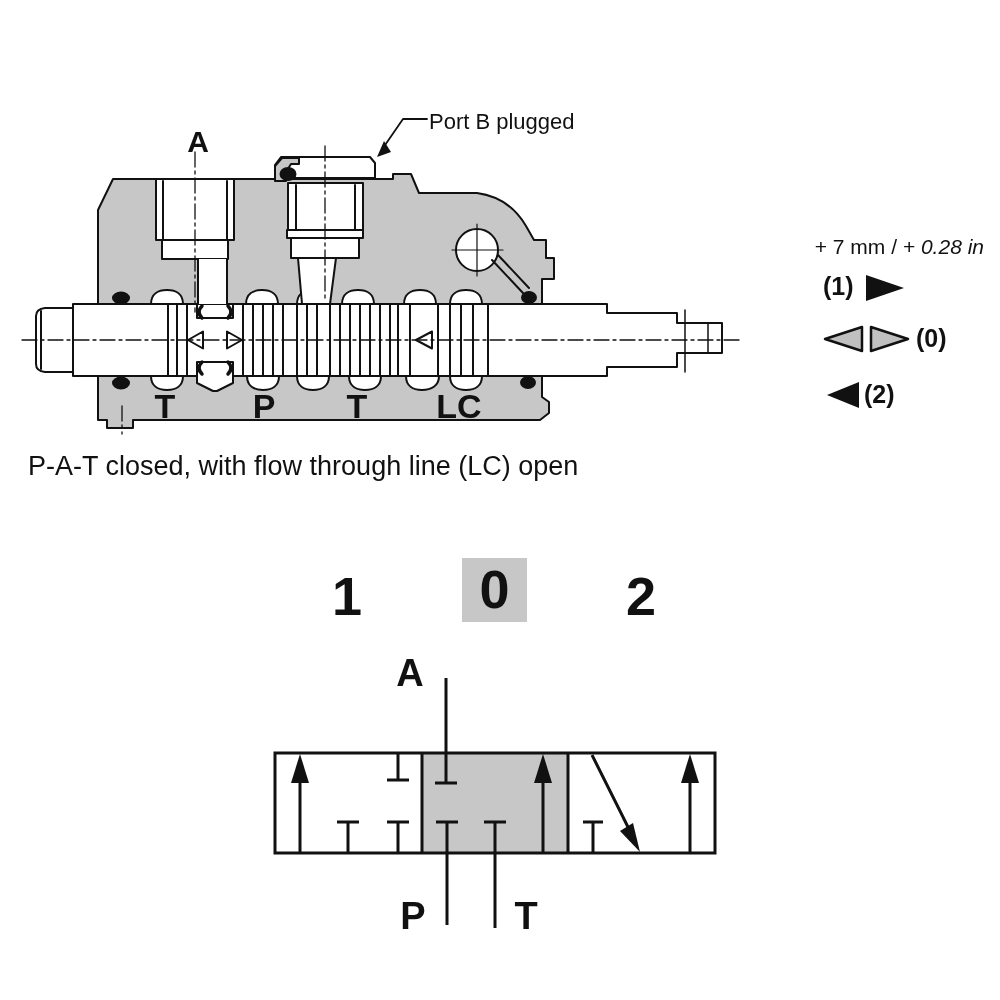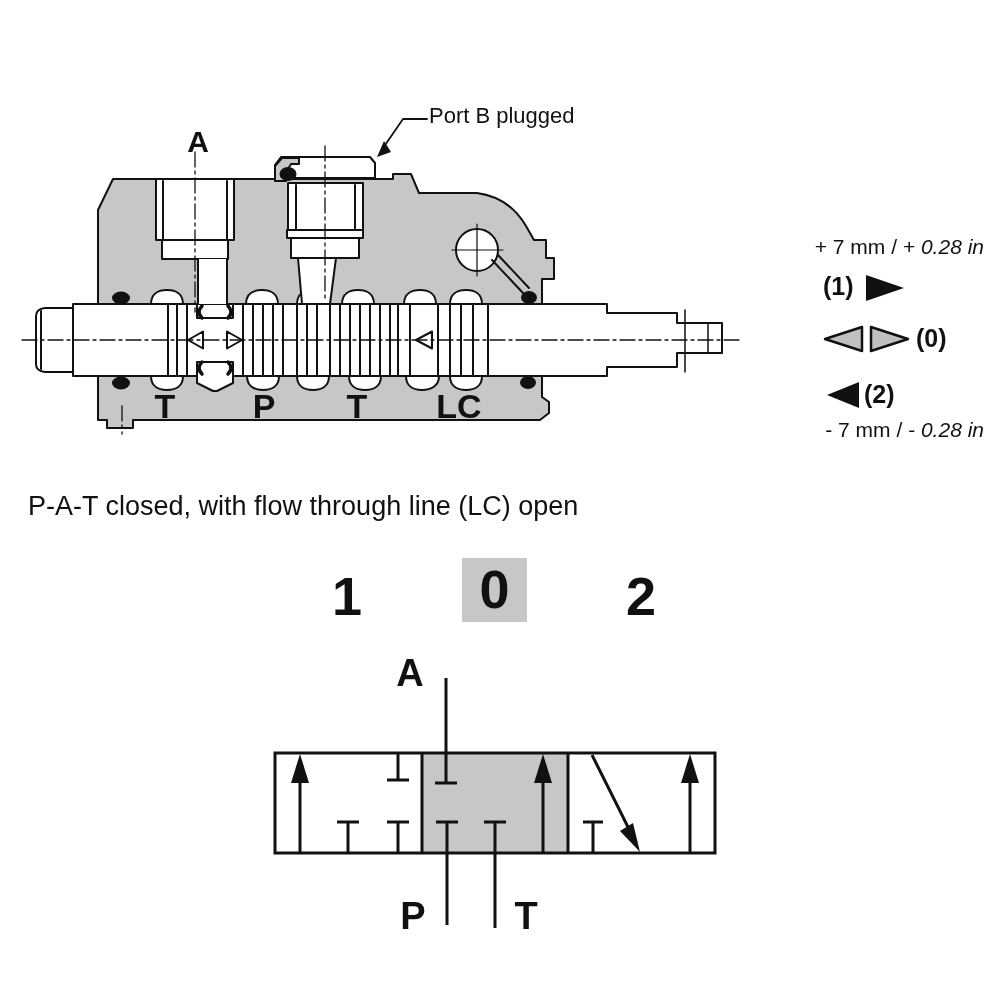--- a/index.html
+++ b/index.html
@@ -101,27 +101,27 @@
         <path d="M122 406 V434"></path>
       </g>
 
       <g>
         <path stroke-width="1.8" d="M427 119 L403 119 L383 148"></path>
         <polygon fill="#111111" stroke="none" points="377,157 391,152 384,141"></polygon>
       </g>
     </g>
   </svg>
 
-  <div class="txt callout" style="left:429px;top:103px;">Port B plugged</div>
+  <div class="txt callout" style="left:429px;top:109px;">Port B plugged</div>
   <div class="txt b ctr" style="left:181px;top:126px;width:34px;font-size:30px;line-height:32px;">A</div>
   <div class="txt cs-port ctr" style="left:148px;top:389px;width:34px;">T</div>
   <div class="txt cs-port ctr" style="left:247px;top:389px;width:34px;">P</div>
   <div class="txt cs-port ctr" style="left:340px;top:389px;width:34px;">T</div>
   <div class="txt cs-port ctr" style="left:431px;top:389px;width:56px;">LC</div>
-  <div class="txt caption" style="left:28px;top:450px;margin-top:40px;">P-A-T closed, with flow through line (LC) open</div>
+  <div class="txt caption" style="left:28px;top:450px;">P-A-T closed, with flow through line (LC) open</div>
 
   <div class="txt ann rt" style="left:756px;top:234px;width:228px;">
     <span>+ 7 mm / </span><span class="it">+ 0.28 in</span>
   </div>
 
   <div class="txt ann-pos" style="left:823px;top:271px;">(1)</div>
   <svg class="tri" style="left:865px;top:274px;" width="40" height="28" viewBox="0 0 40 28">
     <polygon points="1,1 39,14 1,27" fill="#111111"></polygon>
   </svg>
 
@@ -131,23 +131,20 @@
   <svg class="tri" style="left:869px;top:325px;" width="42" height="28" viewBox="0 0 42 28">
     <polygon points="2,2 2,26 39,14" fill="#c0c0c0" stroke="#111111" stroke-width="2.5" stroke-linejoin="round"></polygon>
   </svg>
   <div class="txt ann-pos" style="left:916px;top:323px;">(0)</div>
 
   <svg class="tri" style="left:826px;top:381px;" width="34" height="28" viewBox="0 0 34 28">
     <polygon points="33,1 33,27 1,14" fill="#111111"></polygon>
   </svg>
   <div class="txt ann-pos" style="left:864px;top:379px;">(2)</div>
 
-  <div class="txt ann rt" style="left:756px;top:417px;width:228px;">
-    <span>- 7 mm / </span><span class="it">- 0.28 in</span>
-  </div>
 
   <div class="txt pos-digit ctr" style="left:318px;top:568px;width:58px;">1</div>
   <div id="pos0-box">
     <div>0</div>
   </div>
   <div class="txt pos-digit ctr" style="left:612px;top:568px;width:58px;">2</div>
 
   <div class="txt schem-port ctr" style="left:386px;top:653px;width:48px;">A</div>
   <div class="txt schem-port ctr" style="left:389px;top:896px;width:48px;">P</div>
   <div class="txt schem-port ctr" style="left:502px;top:896px;width:48px;">T</div>

